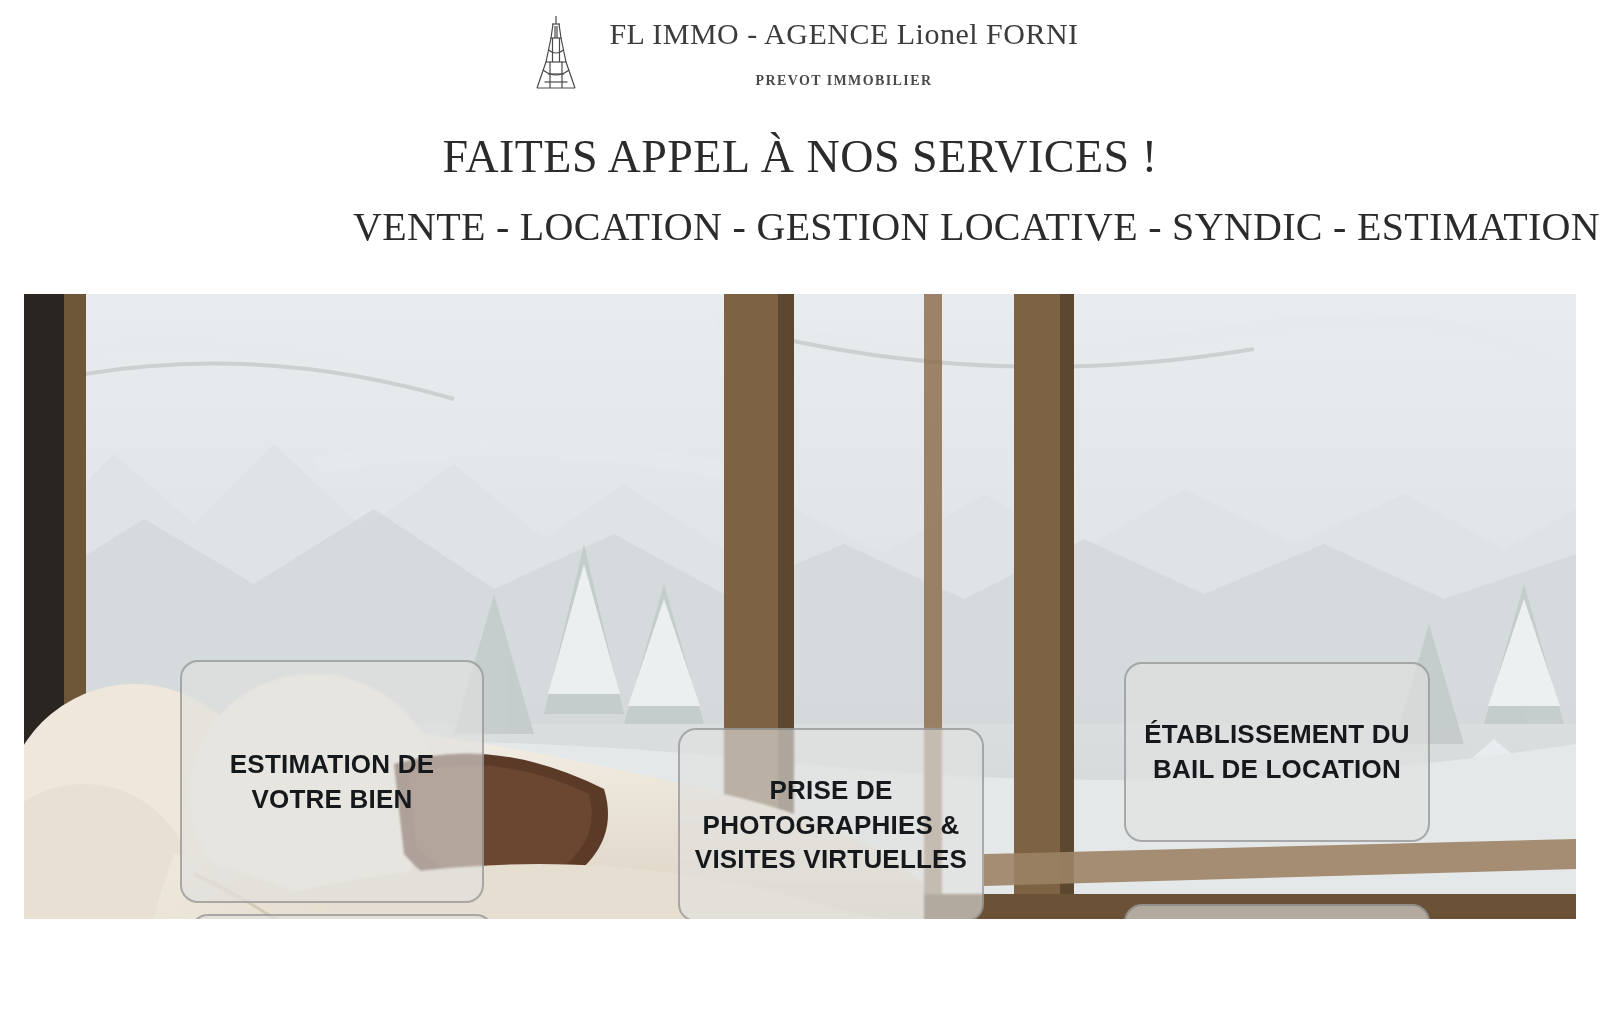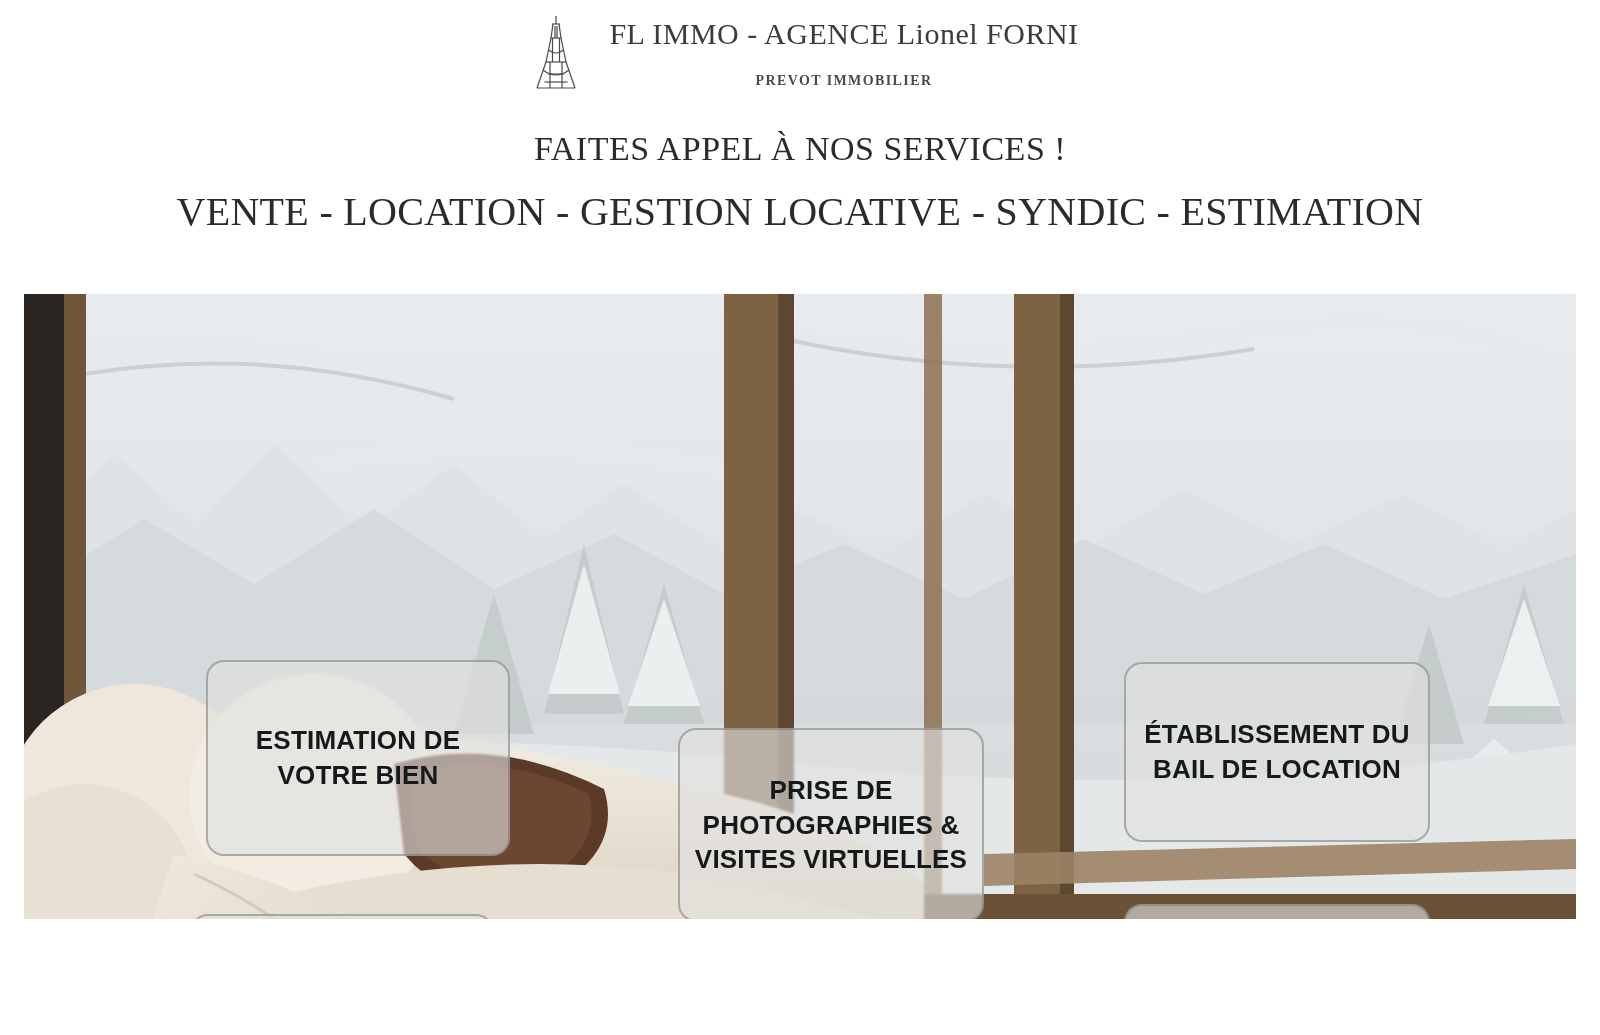--- a/index.html
+++ b/index.html
@@ -54,27 +54,27 @@
     font-weight: bold;
     letter-spacing: 1.4px;
     color: #4a4a4a;
     margin-top: 22px;
   }
 
   
   .title {
     text-align: center;
     font-family: "Liberation Serif", serif;
-    font-size: 34px;
+    font-size: 46px;
     letter-spacing: 0.5px;
     color: #2b2b2b;
     margin-top: 44px;
   }
   .subtitle {
-    text-align: center;
+    text-align: right;
     font-family: "Liberation Serif", serif;
     font-size: 40px;
     letter-spacing: 0.3px;
     color: #2b2b2b;
     margin-top: 20px;
   }
 
   
   .photo {
     position: absolute;
@@ -106,21 +106,21 @@
     line-height: 1.33;
     letter-spacing: 0.2px;
     text-align: center;
     display: flex;
     align-items: center;
     justify-content: center;
     padding: 10px 14px;
     backdrop-filter: blur(1px);
   }
 
-  .card-estimation      { left: 182px;  top: 366px; width: 304px; height: 196px; }
+  .card-estimation      { left: 156px;  top: 366px; width: 304px; height: 243px; }
   .card-etats-lieux     { left: 166px;  top: 620px; width: 304px; height: 188px; }
   .card-photos          { left: 654px;  top: 434px; width: 306px; height: 194px; }
   .card-bail            { left: 1100px; top: 368px; width: 306px; height: 180px; }
   .card-promotion       { left: 1100px; top: 610px; width: 306px; height: 188px; }
 </style>
 </head>
 <body>
 
 <div class="brand">
   <svg class="eiffel" viewBox="0 0 70 80">

